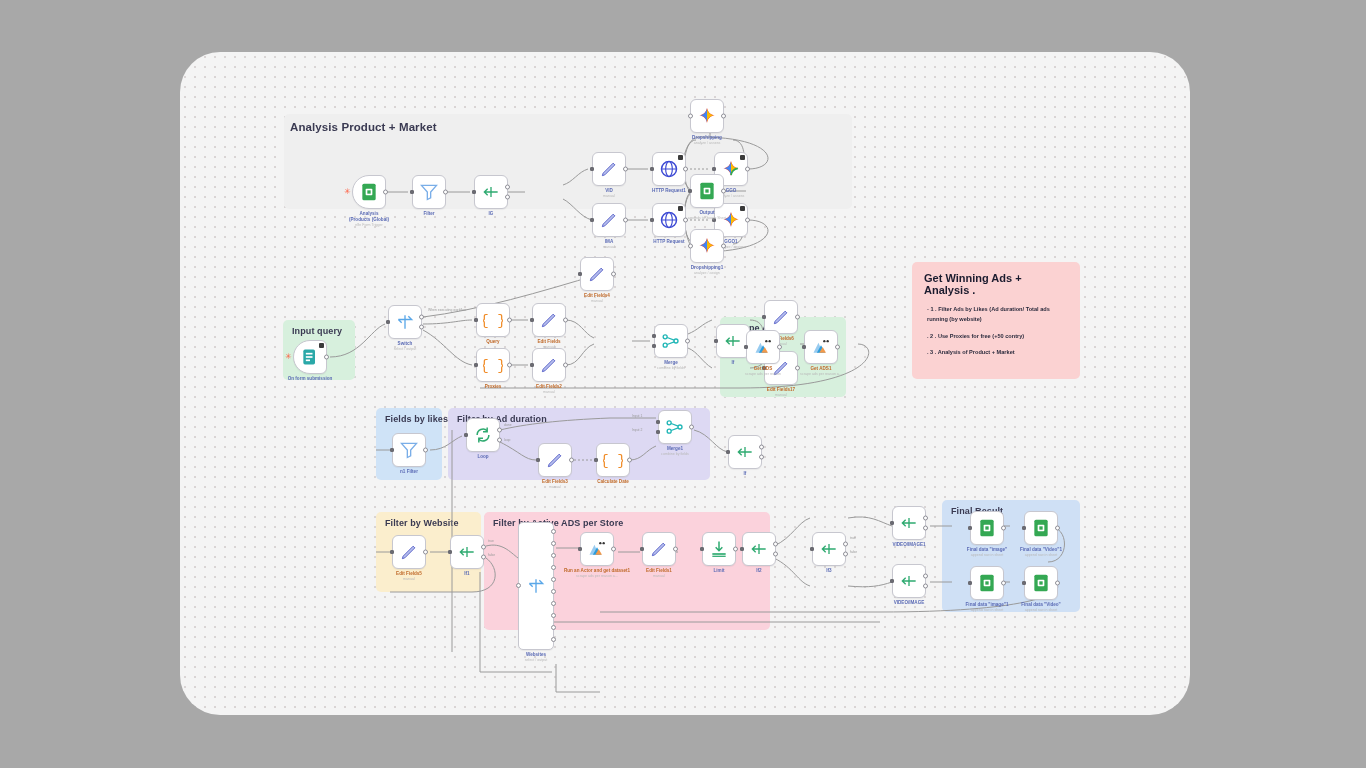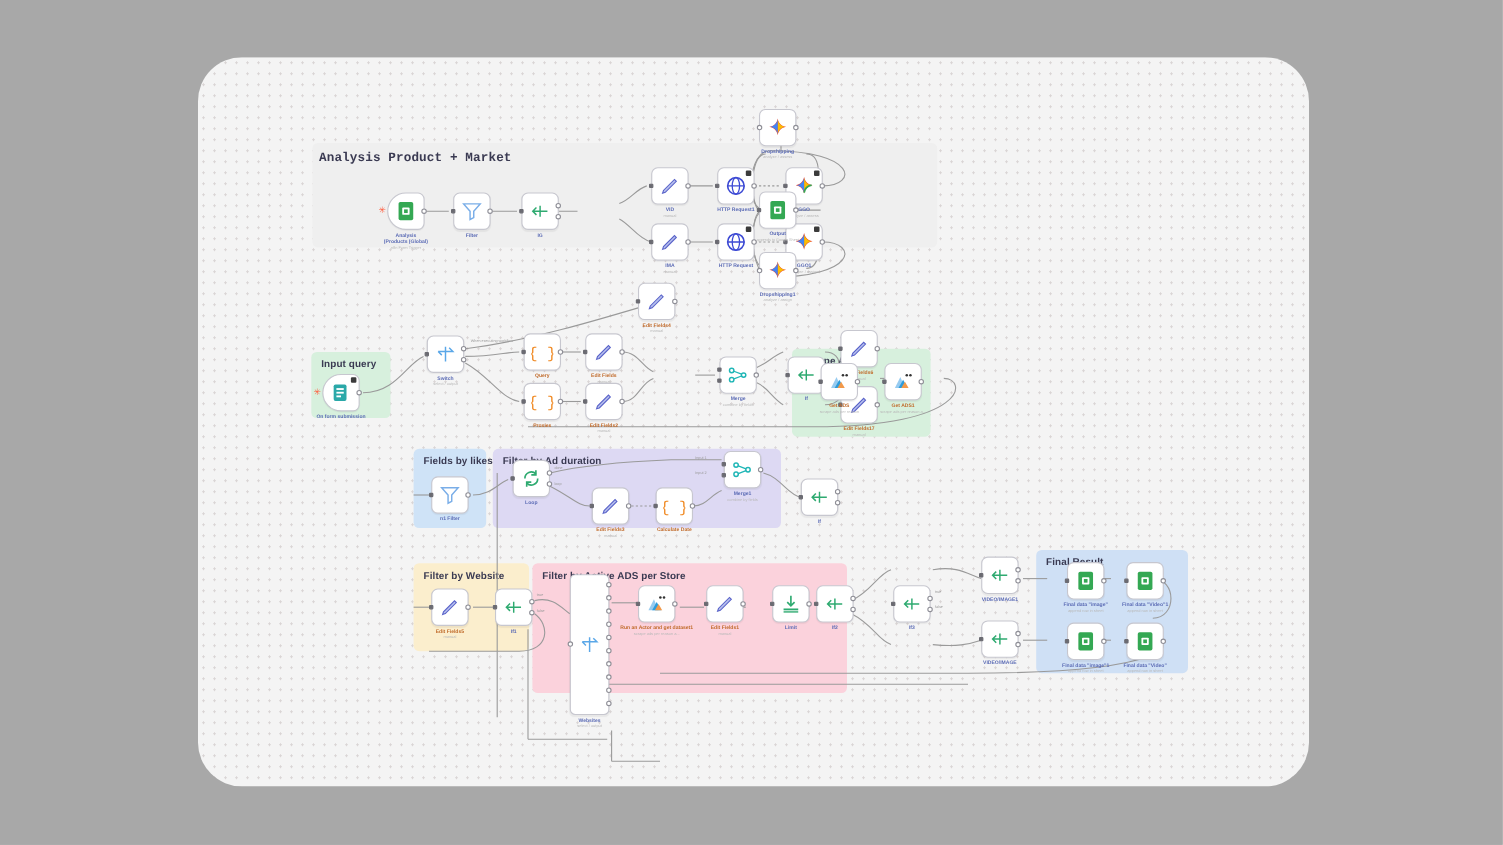--- a/index.html
+++ b/index.html
@@ -102,21 +102,21 @@
   .tall .mport { position: absolute; right: -3px; width:5px;height:5px;border:1px solid #8e8e96;border-radius:50%;background:#fff;}
   .tall .iport { position: absolute; left: -3px; width:5px;height:5px;border:1px solid #8e8e96;border-radius:50%;background:#fff;}
 </style>
 </head>
 <body>
 
 <div id="root">
   <div id="canvas">
     <div id="layer">
 
-      <div class="sticky big" style="left:104px;top:78px;width:568px;height:95px;background:#efefef;font-family:Liberation Mono, monospace;">
+      <div class="sticky big" style="left:104px;top:62px;width:568px;height:95px;background:#efefef;">
         <span class="sticky-title" style="font-size:11.5px;top:7px;left:6px;">Analysis Product + Market</span>
       </div>
 
       <div class="sticky" style="left:103px;top:268px;width:72px;height:60px;background:#d7f0dd;">
         <span class="sticky-title">Input query</span>
       </div>
 
       <div class="sticky" style="left:540px;top:265px;width:126px;height:80px;background:#d7f0dd;">
         <span class="sticky-title">Scrape ADS</span>
       </div>
@@ -728,16 +728,22 @@
           <rect x="4" y="2" width="16" height="20" rx="2" fill="#34a853"></rect>
           <rect x="8" y="8" width="8" height="8" rx="1" fill="#fff"></rect>
           <rect x="10" y="10" width="4" height="4" fill="#34a853"></rect>
         </svg>
         <span class="port sq in"></span>
         <span class="port out"></span>
         <span class="label blu">
           <span>Final data "Video"</span><span class="sub">append row in sheet</span></span>
       </div>
 
+      <div class="sticky" style="left:732px;top:210px;width:168px;height:117px;background:#fbd2d2;padding:10px 12px;">
+        <div style="font-size:11px;font-weight:700;color:#1b1b2e;margin-bottom:9px;">Get Winning Ads + Analysis .</div>
+        <div style="font-size:5.6px;font-weight:700;color:#2b2b3d;line-height:1.75;margin-bottom:7px;padding-left:3px;">- 1 . Filter Ads by Likes (Ad duration/ Total ads running (by website)</div>
+        <div style="font-size:5.6px;font-weight:700;color:#2b2b3d;line-height:1.75;margin-bottom:7px;padding-left:3px;">. 2 . Use Proxies for free (+50 contry)</div>
+        <div style="font-size:5.6px;font-weight:700;color:#2b2b3d;line-height:1.75;padding-left:3px;">. 3 . Analysis of Product + Market</div>
+      </div>
 
     </div>
   </div>
 </div>
 
 </body></html>

